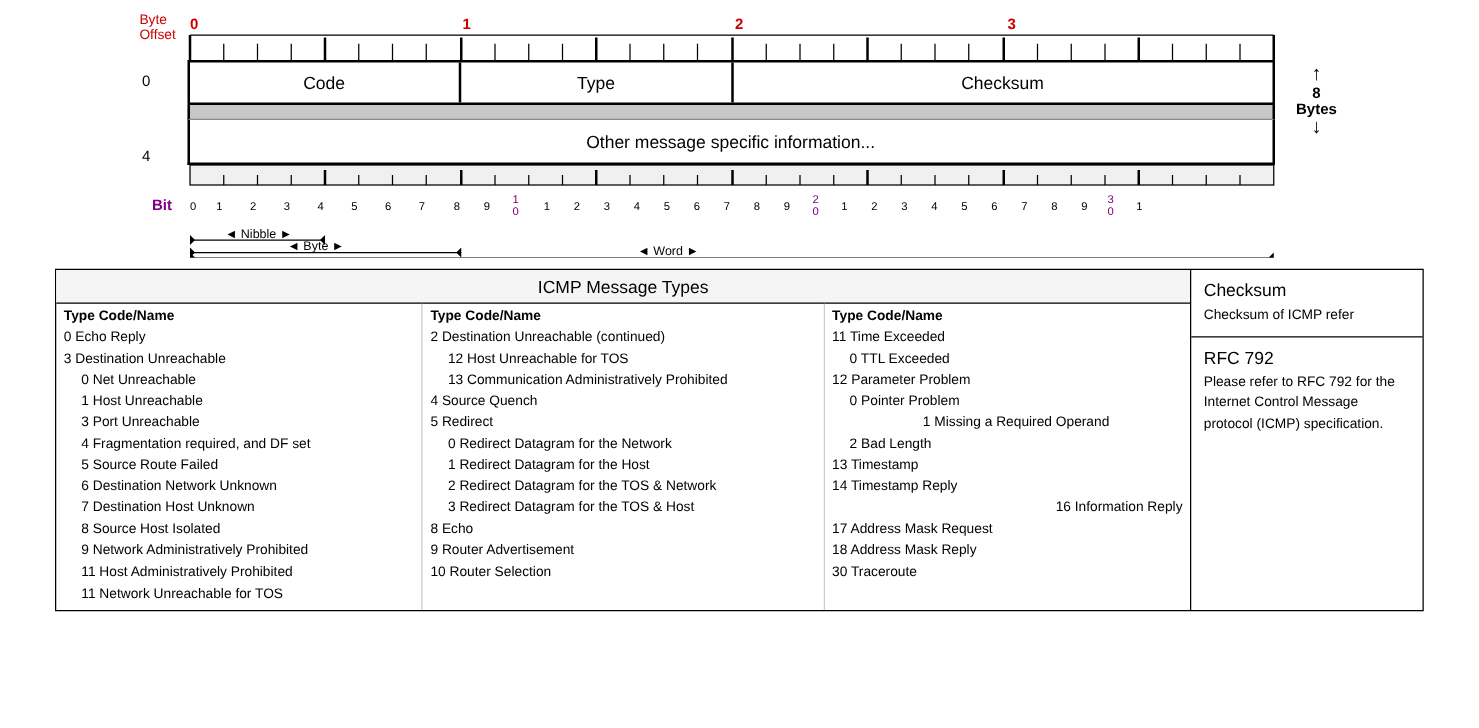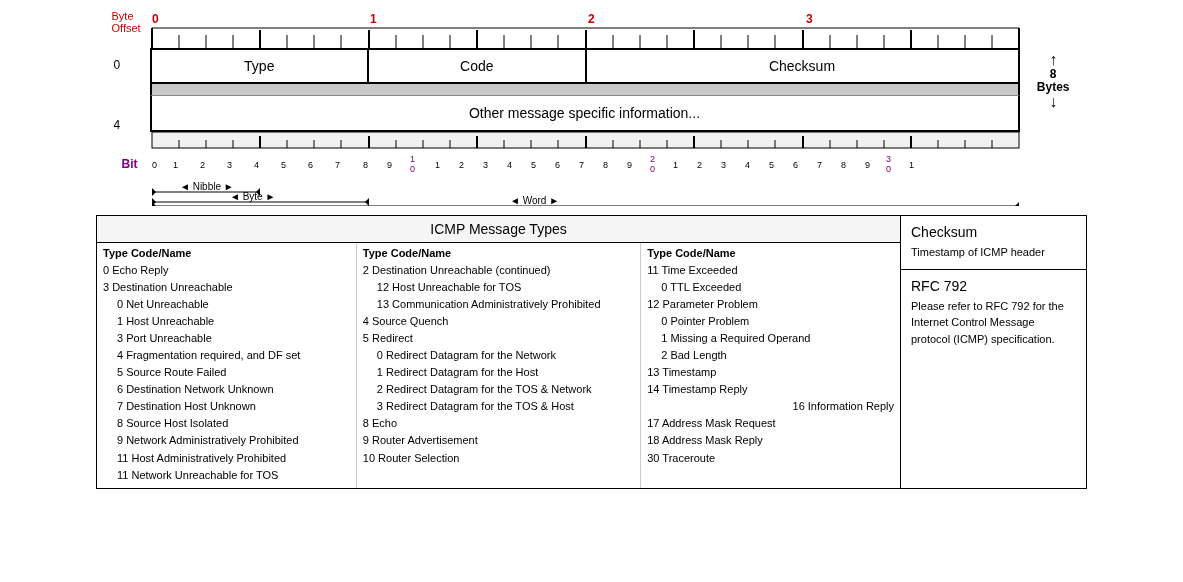--- a/index.html
+++ b/index.html
@@ -101,24 +101,24 @@
         <line x1="734" y1="25" x2="734" y2="38" stroke="#000" stroke-width="1"></line>
         <line x1="761" y1="20" x2="761" y2="38" stroke="#000" stroke-width="2"></line>
         <line x1="788" y1="25" x2="788" y2="38" stroke="#000" stroke-width="1"></line>
         <line x1="815" y1="25" x2="815" y2="38" stroke="#000" stroke-width="1"></line>
         <line x1="842" y1="25" x2="842" y2="38" stroke="#000" stroke-width="1"></line>
       </svg>
 
       
       <div style="display:flex; width:870px; border:2px solid #000; height:36px; margin-top:0;">
         <div style="flex:1; display:flex; align-items:center; justify-content:center; border-right:2px solid #000; font-size:14px;">
-          <span>Type</span>
+          <span>Code</span>
         </div>
         <div style="flex:1; display:flex; align-items:center; justify-content:center; border-right:2px solid #000; font-size:14px;">
-          <span>Code</span>
+          <span>Type</span>
         </div>
         <div style="flex:2; display:flex; align-items:center; justify-content:center; font-size:14px;">
           <span>Checksum</span>
         </div>
       </div>
 
       
       <div style="width:870px; height:12px; background:#c8c8c8; border-left:2px solid #000; border-right:2px solid #000; border-bottom:1px solid #888;"></div>
 
       
@@ -236,21 +236,21 @@
     <div style="position:absolute; right:2px; top:42px; display:flex; flex-direction:column; align-items:center; font-size:12px;">
 
       <div style="font-size:16px; line-height:1;">↑</div>
       <div style="font-size:12px; font-weight:bold; line-height:1.1; text-align:center;">8<br>Bytes</div>
       <div style="font-size:16px; line-height:1;">↓</div>
     </div>
 
   </div>
 </div>
 
-<div style="display:flex; width:991px; margin:0 auto; border:1px solid #000;">
+<div style="display:flex; width:1095px; margin:0 auto; border:1px solid #000;">
 
   <div style="flex:1; border-right:1px solid #000;">
 
     <div style="text-align:center; padding:5px 4px; border-bottom:1px solid #000; font-size:14px; background:#f5f5f5;">
       <span>ICMP Message Types</span>
     </div>
 
     <div style="display:flex; width:100%;">
 
       <div style="flex:1; padding:4px 6px; border-right:1px solid #ccc; font-size:11px;">
@@ -285,41 +285,41 @@
         <div style="line-height:1.55;">9  Router Advertisement</div>
         <div style="line-height:1.55;">10  Router Selection</div>
       </div>
 
       <div style="flex:1; padding:4px 6px; font-size:11px;">
         <div style="font-weight:bold; margin-bottom:3px;">Type  Code/Name</div>
         <div style="line-height:1.55;">11  Time Exceeded</div>
         <div style="line-height:1.55; padding-left:14px;">0  TTL Exceeded</div>
         <div style="line-height:1.55;">12  Parameter Problem</div>
         <div style="line-height:1.55; padding-left:14px;">0  Pointer Problem</div>
-        <div style="line-height:1.55; padding-left:14px;">1  Missing a Required Operand</div>
+        <div style="line-height:1.55; padding-left:14px;text-align:center;">1  Missing a Required Operand</div>
         <div style="line-height:1.55; padding-left:14px;">2  Bad Length</div>
         <div style="line-height:1.55;">13  Timestamp</div>
         <div style="line-height:1.55;">14  Timestamp Reply</div>
         <div style="line-height:1.55;text-align:right;">16  Information Reply</div>
         <div style="line-height:1.55;">17  Address Mask Request</div>
         <div style="line-height:1.55;">18  Address Mask Reply</div>
         <div style="line-height:1.55;">30  Traceroute</div>
       </div>
 
     </div>
   </div>
 
   <div style="width:185px; font-size:11px;">
 
     <div style="border-bottom:1px solid #000; padding:8px 10px;">
       <div style="font-size:14px; margin-bottom:4px;">
         <span>Checksum</span>
       </div>
       <div style="font-size:11px; line-height:1.5;">
-        <span>Timestamp of ICMP header</span>
+        <span>Checksum of ICMP refer</span>
       </div>
     </div>
 
     <div style="padding:8px 10px;">
       <div style="font-size:14px; margin-bottom:4px;">
         <span>RFC 792</span>
       </div>
       <div style="font-size:11px; line-height:1.5;">
         <span>Please refer to RFC 792 for the Internet Control Message protocol (ICMP) specification.</span>
       </div>

